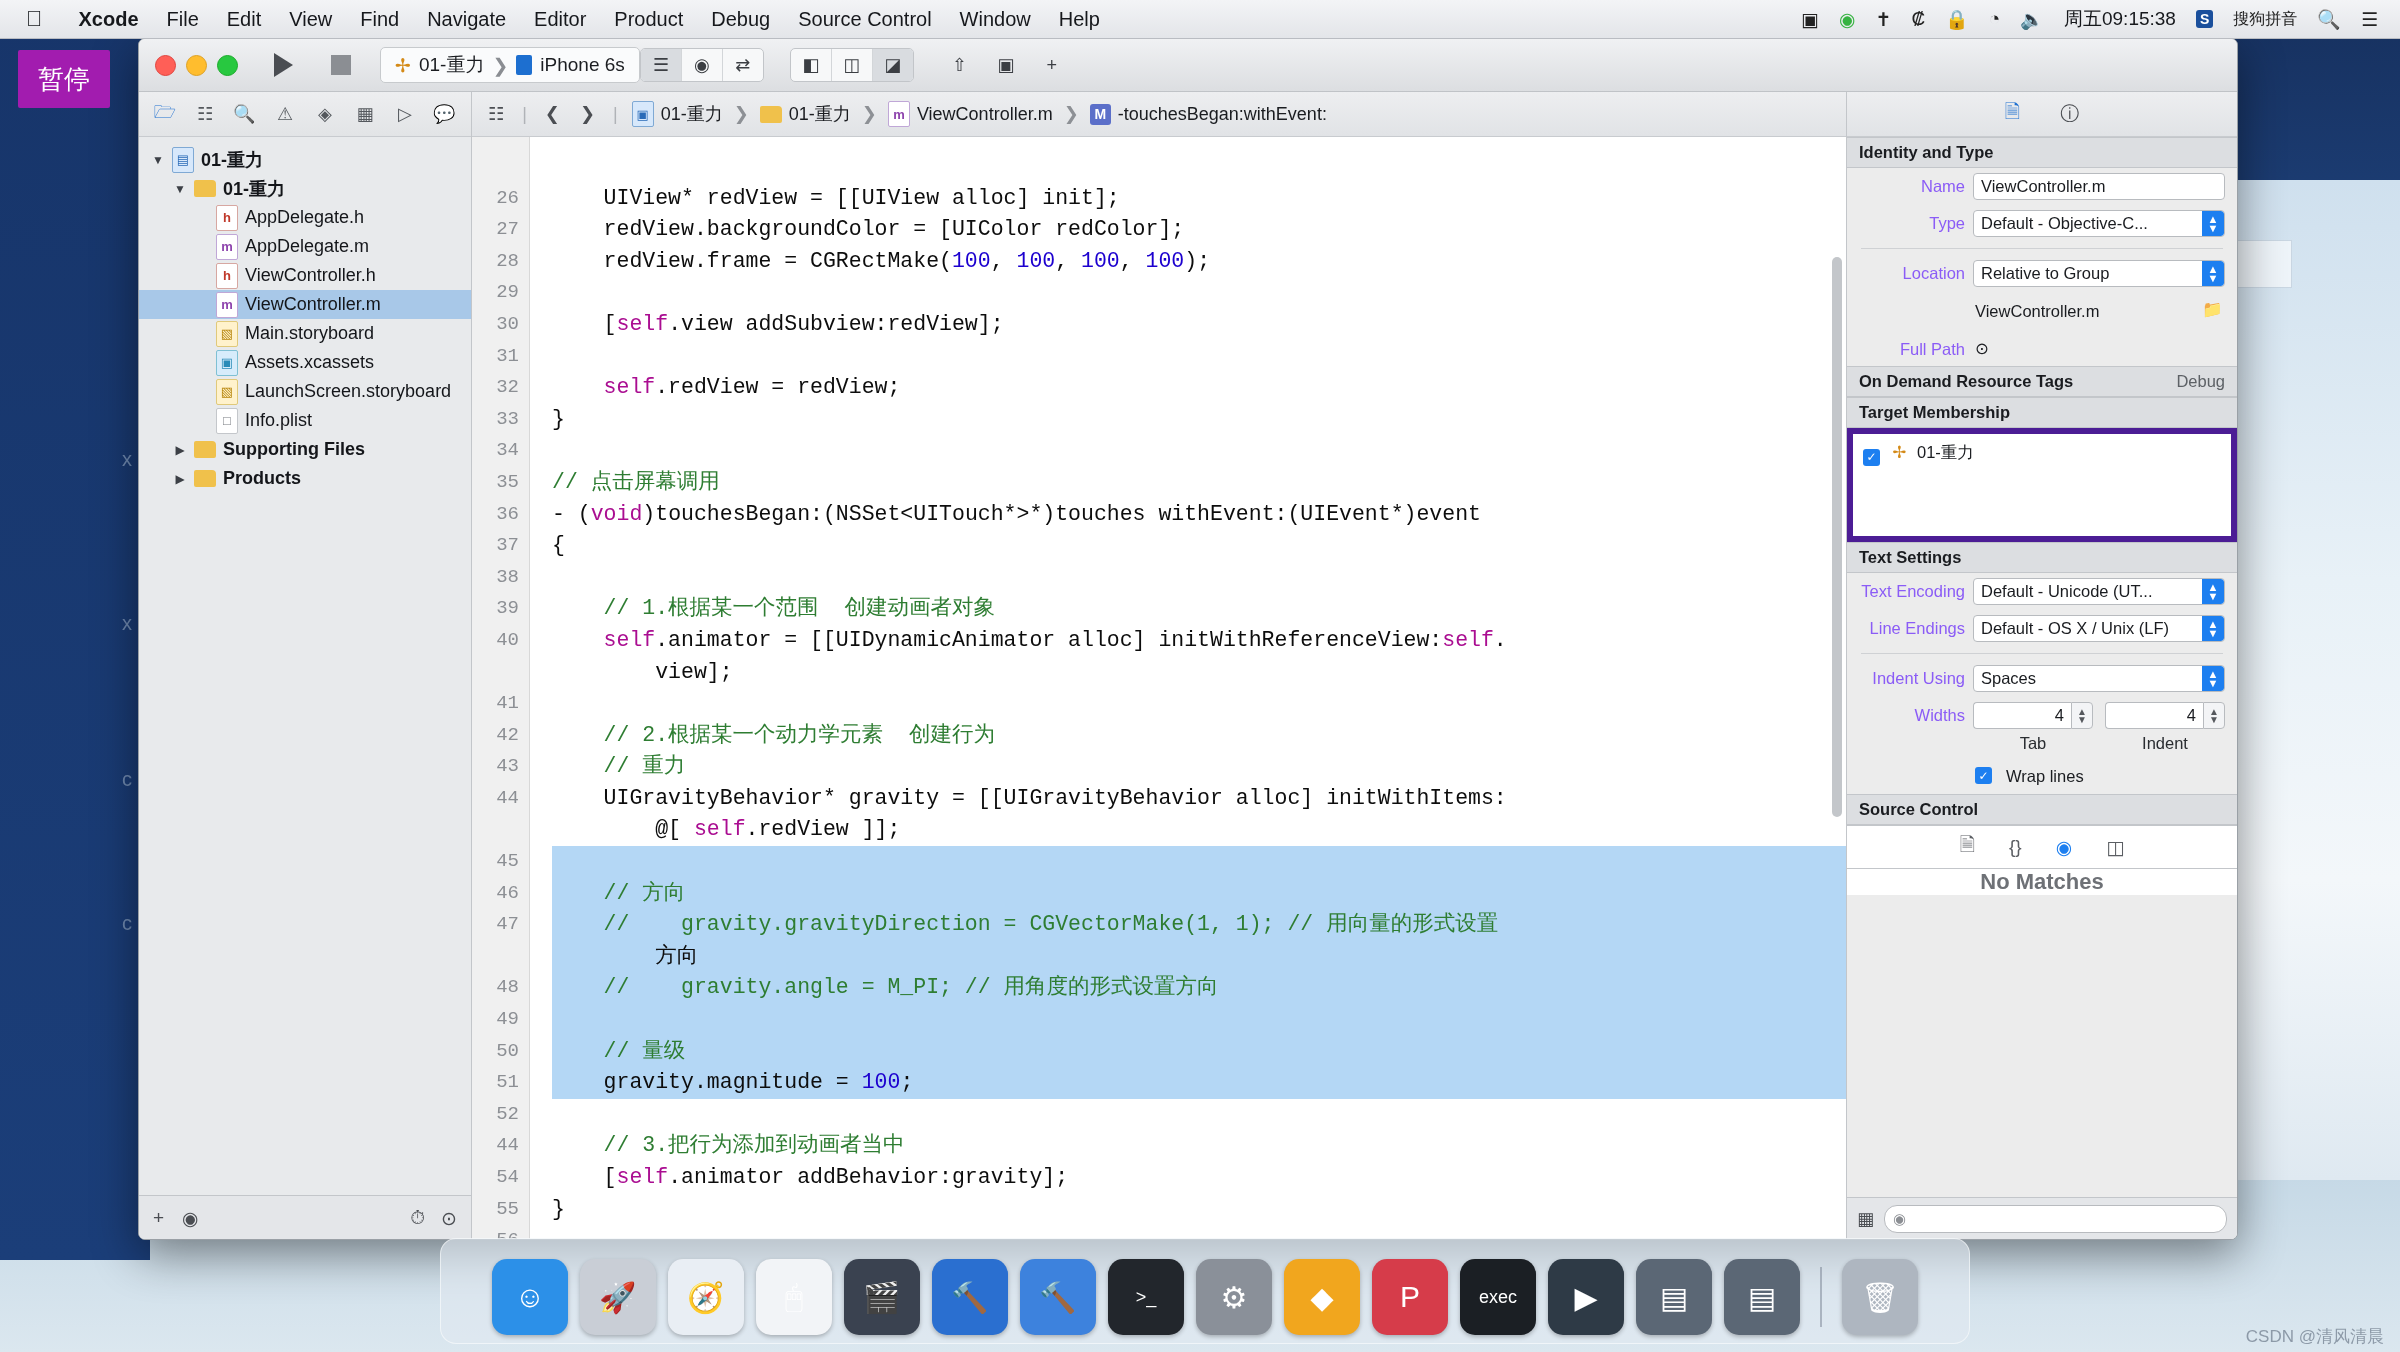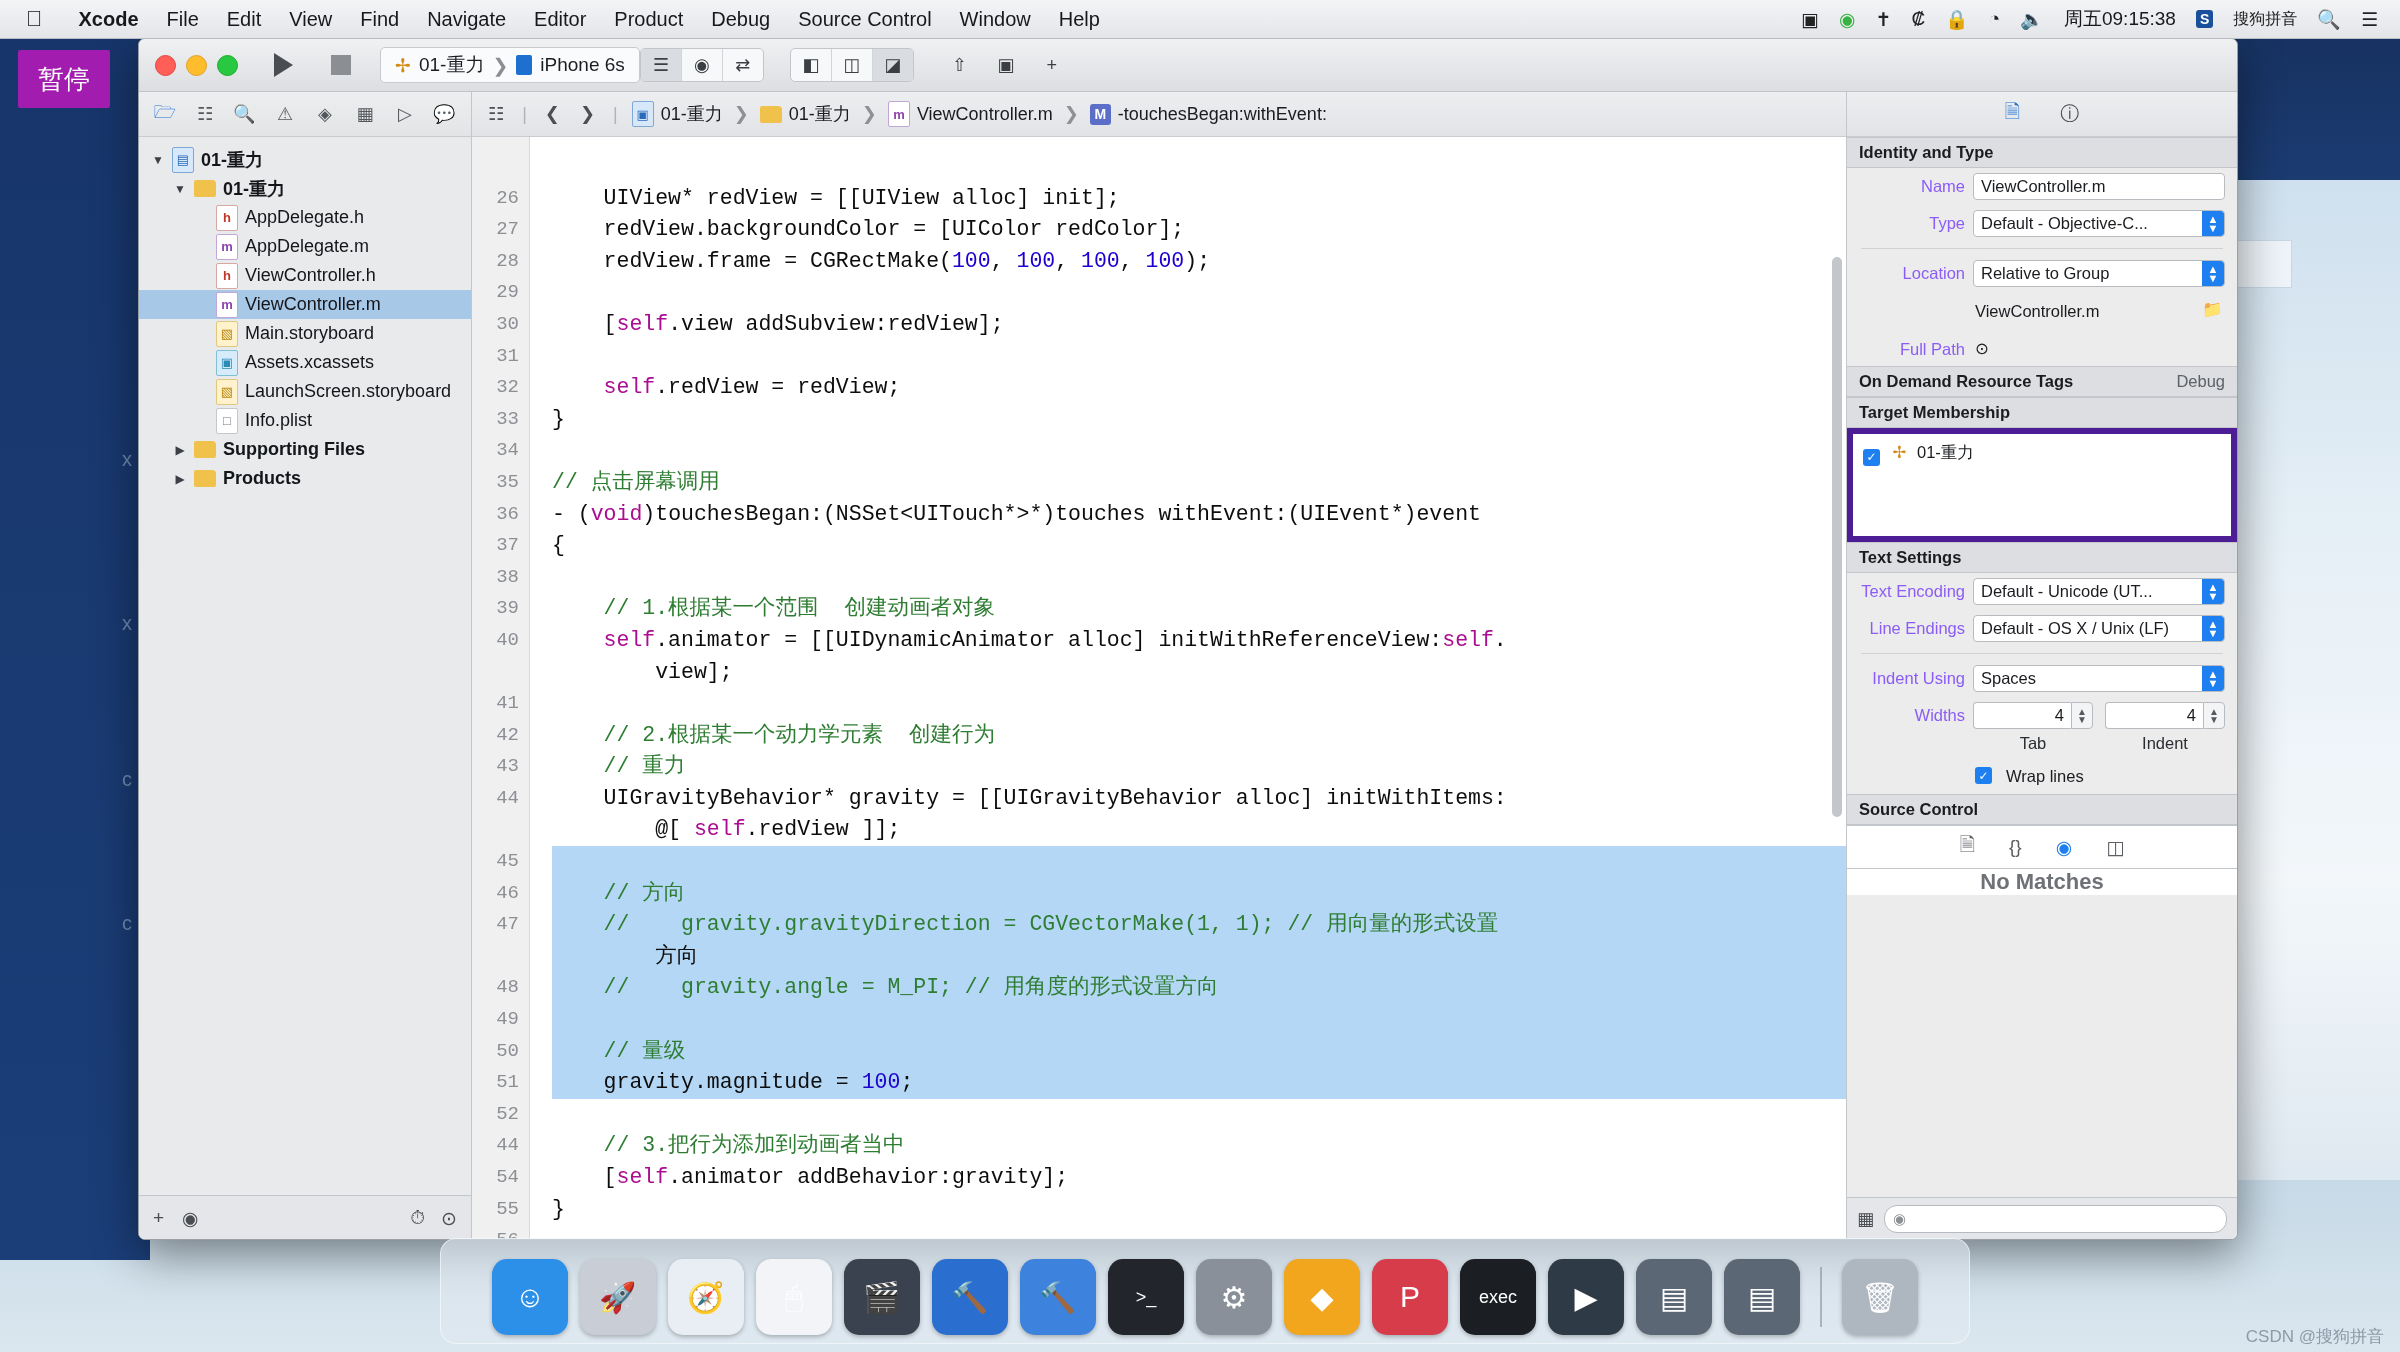--- a/index.html
+++ b/index.html
@@ -544,13 +544,13 @@
     <div class="dockitem" style="background: rgb(241, 166, 30);">◆</div>
     <div class="dockitem" style="background: rgb(214, 60, 74);">P</div>
     <div class="dockitem" style="background: rgb(27, 31, 36); font-size: 18px;">exec</div>
     <div class="dockitem" style="background: rgb(46, 58, 70);">▶</div>
     <div class="dockitem" style="background: rgb(91, 103, 117);">▤</div>
     <div class="dockitem" style="background: rgb(91, 103, 117);">▤</div>
     <div class="dsep"></div>
     <div class="dockitem" style="background: rgb(174, 182, 192);">🗑</div>
   </div>
 
-<div id="wm">CSDN @搜狗拼音</div>
+<div id="wm">CSDN @清风清晨</div>
 
 </body></html>

